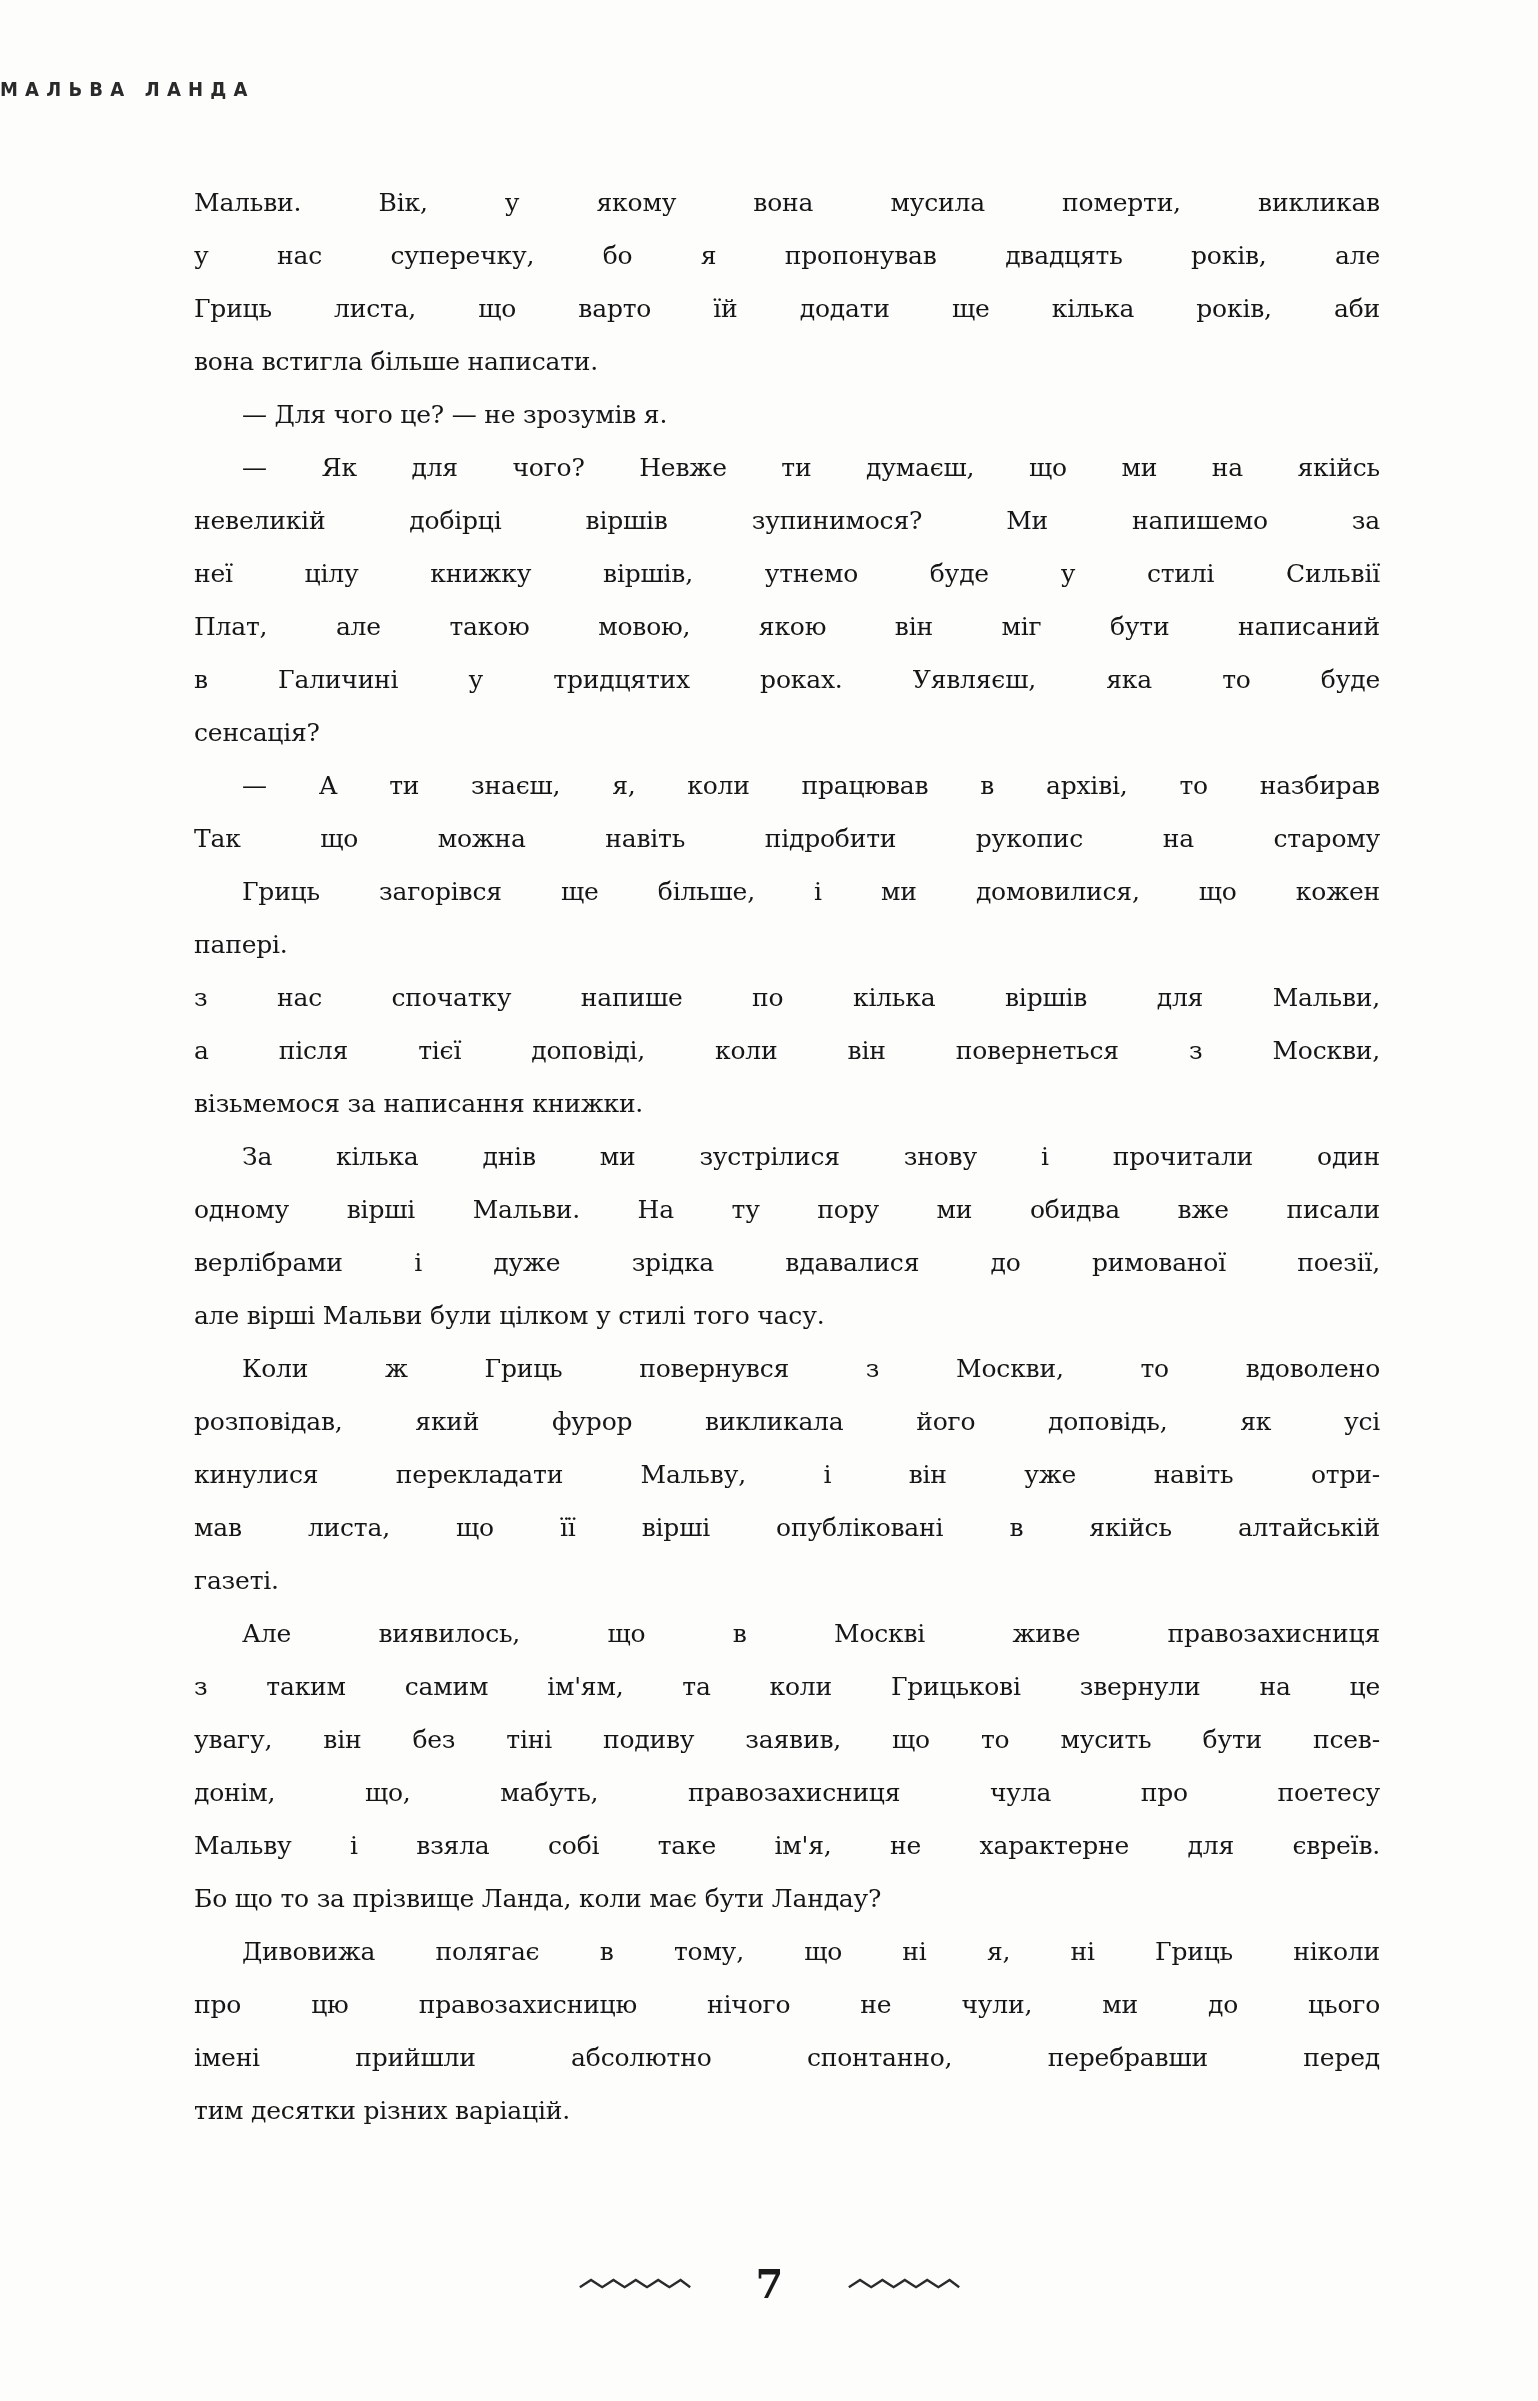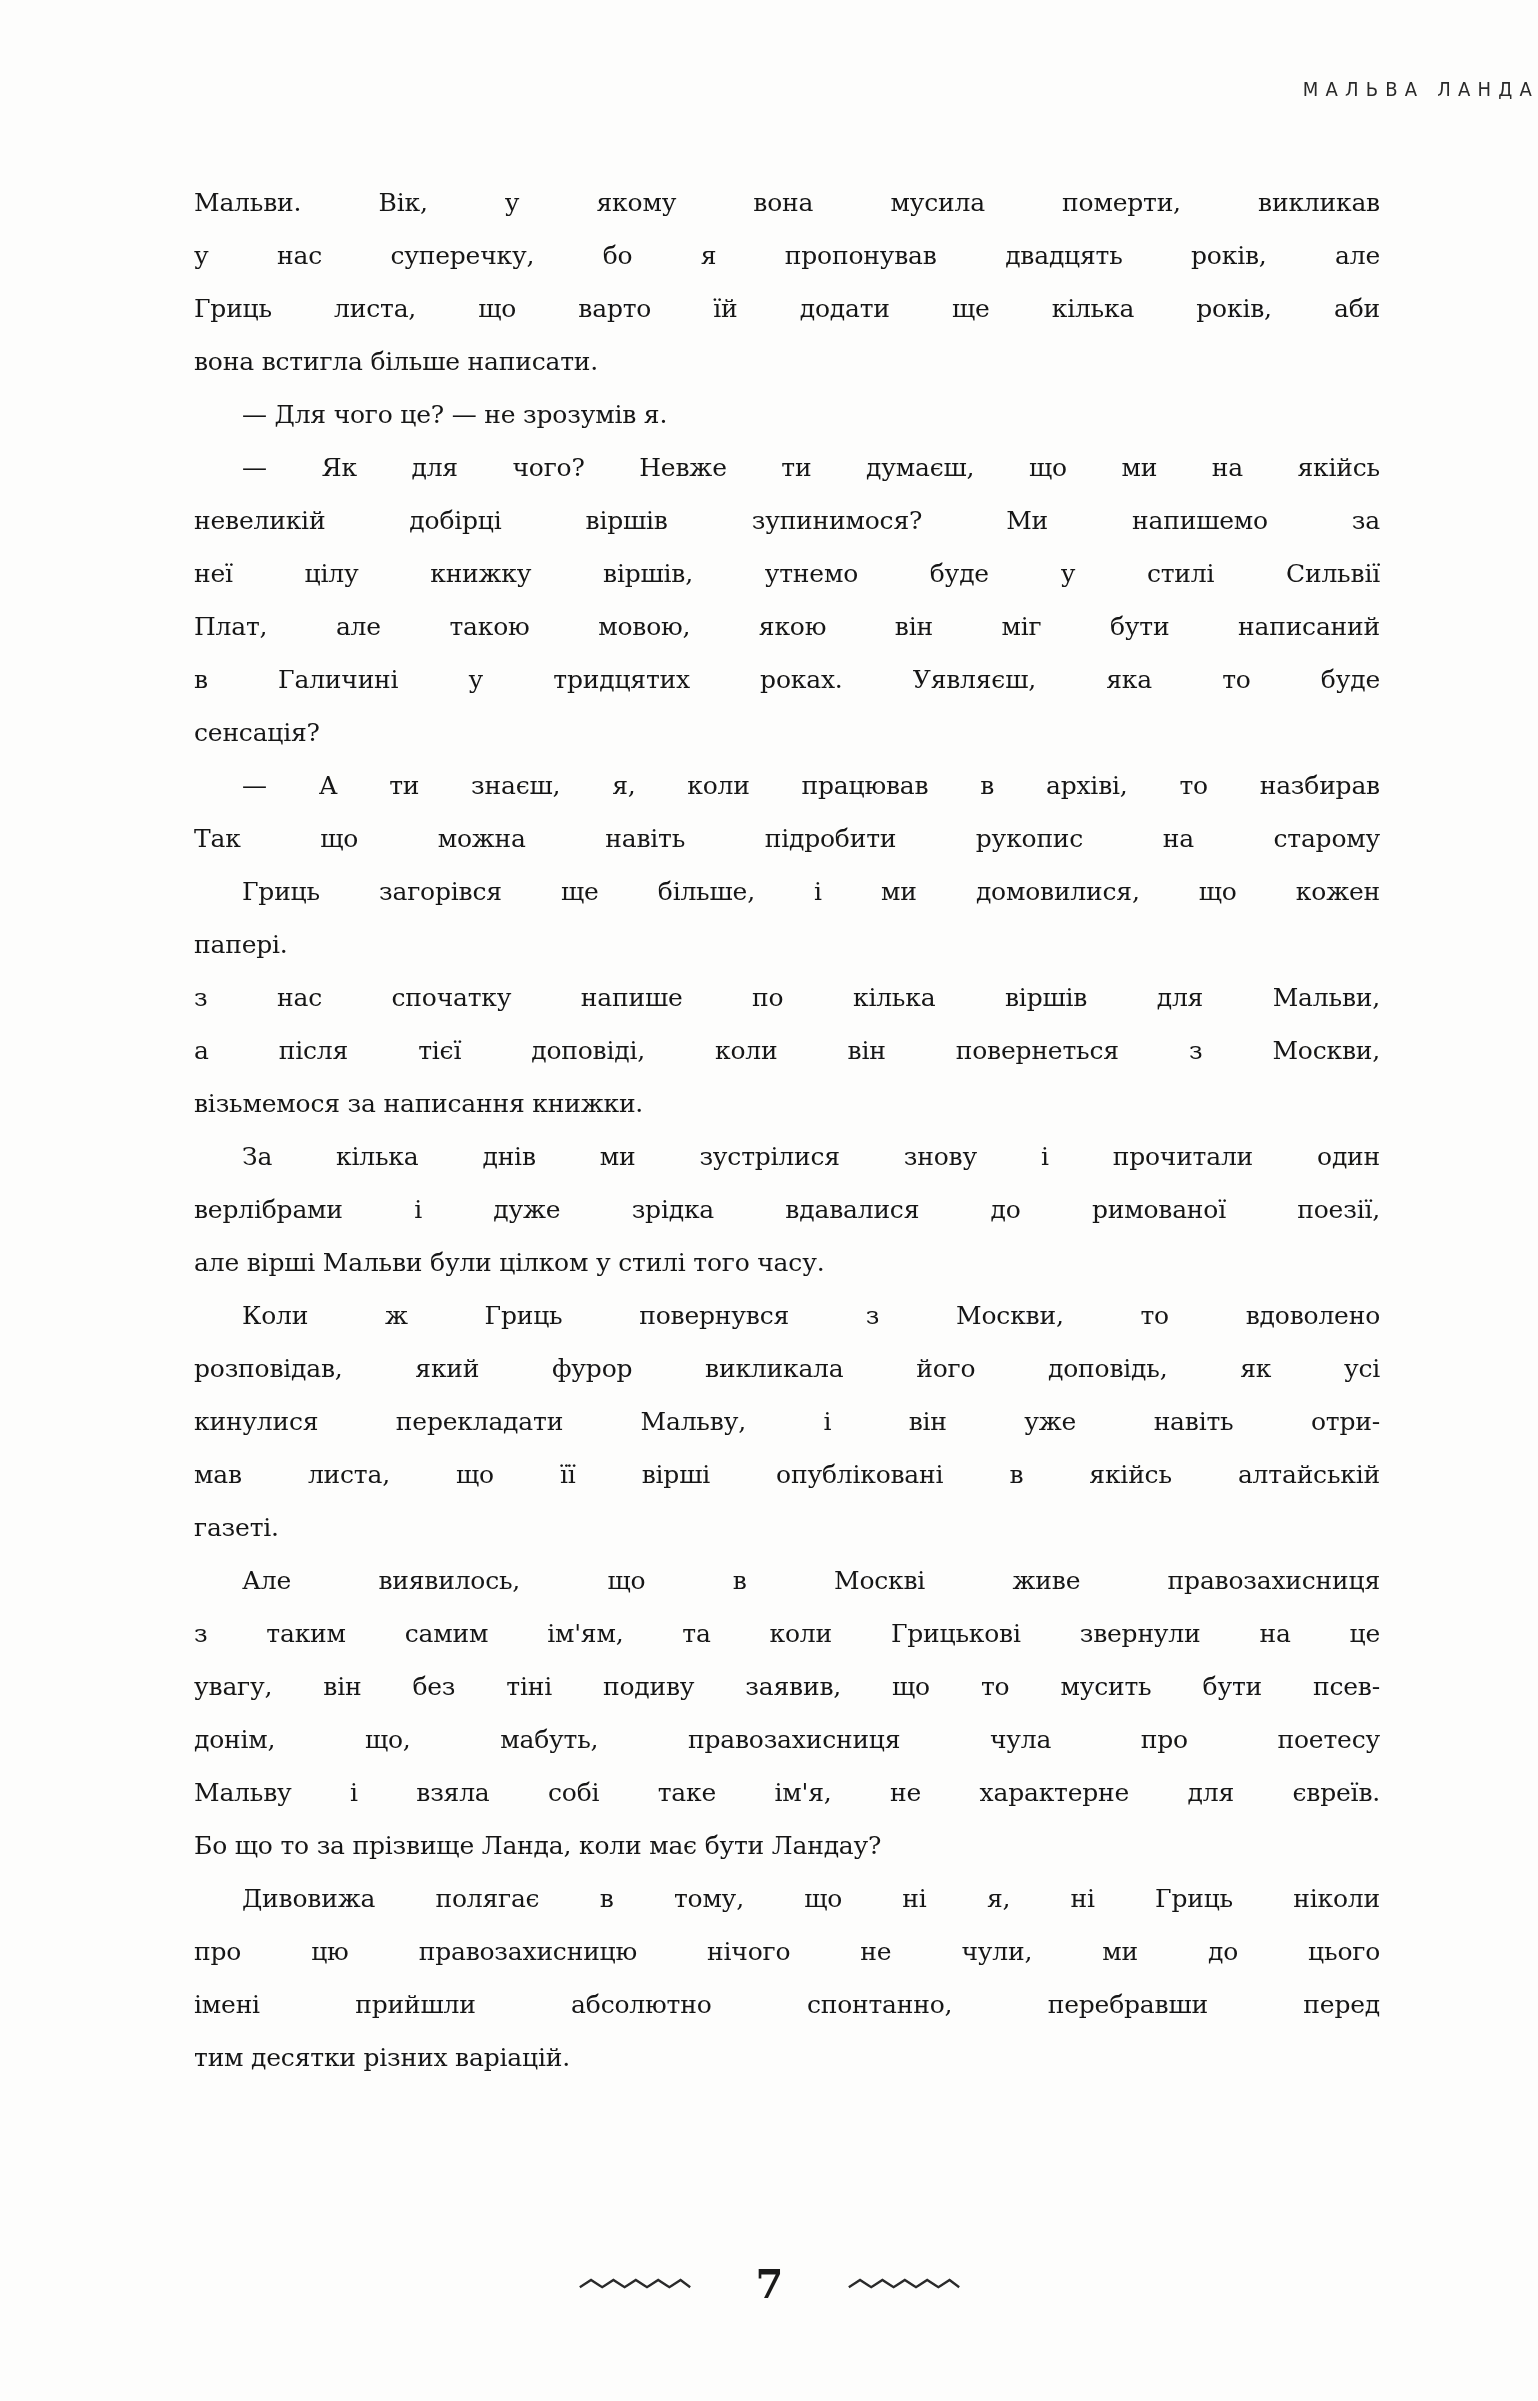--- a/index.html
+++ b/index.html
@@ -7,25 +7,25 @@
     width: 1539px; height: 2401px;
     background: #fdfdfc;
     position: relative;
     overflow: hidden;
     font-family: "DejaVu Serif", "Liberation Serif", serif;
     color: #161616;
   }
   .running-head {
     position: absolute;
     top: 77px; left: 0; width: 1539px;
-    text-align: right;
+    text-align: left;
     font-family: "DejaVu Sans Condensed", "DejaVu Sans", sans-serif;
     font-size: 20px;
     letter-spacing: 7.2px;
-    font-weight: normal;
+    font-weight: bold;
     color: #2a2a2a;
   }
   .body-text {
     position: absolute;
     top: 176px; left: 194px;
     width: 1186px;
   }
   .line {
     height: 53px;
     line-height: 53px;
@@ -70,20 +70,21 @@
     <div class="line">в Галичині у тридцятих роках. Уявляєш, яка то буде</div>
     <div class="line last">сенсація?</div>
     <div class="line indent">— А ти знаєш, я, коли працював в архіві, то назбирав</div>
     <div class="line">Так що можна навіть підробити рукопис на старому</div>
     <div class="line indent">Гриць загорівся ще більше, і ми домовилися, що кожен</div>
     <div class="line last">папері.</div>
     <div class="line">з нас спочатку напише по кілька віршів для Мальви,</div>
     <div class="line">а після тієї доповіді, коли він повернеться з Москви,</div>
     <div class="line last">візьмемося за написання книжки.</div>
     <div class="line indent">За кілька днів ми зустрілися знову і прочитали один</div>
+    <div class="line">одному вірші Мальви. На ту пору ми обидва вже писали</div>
     <div class="line">верлібрами і дуже зрідка вдавалися до римованої поезії,</div>
     <div class="line last">але вірші Мальви були цілком у стилі того часу.</div>
     <div class="line indent">Коли ж Гриць повернувся з Москви, то вдоволено</div>
     <div class="line">розповідав, який фурор викликала його доповідь, як усі</div>
     <div class="line">кинулися перекладати Мальву, і він уже навіть отри-</div>
     <div class="line">мав листа, що її вірші опубліковані в якійсь алтайській</div>
     <div class="line last">газеті.</div>
     <div class="line indent">Але виявилось, що в Москві живе правозахисниця</div>
     <div class="line">з таким самим ім'ям, та коли Грицькові звернули на це</div>
     <div class="line">увагу, він без тіні подиву заявив, що то мусить бути псев-</div>

